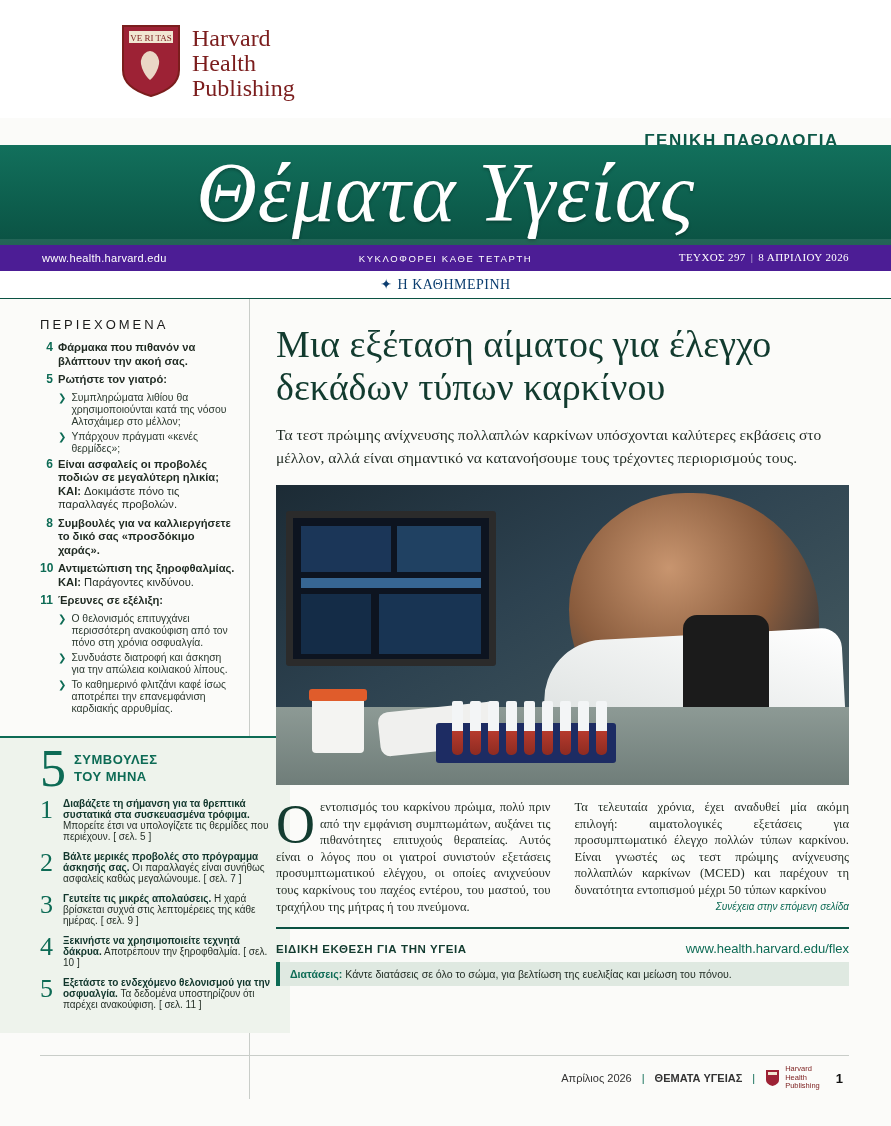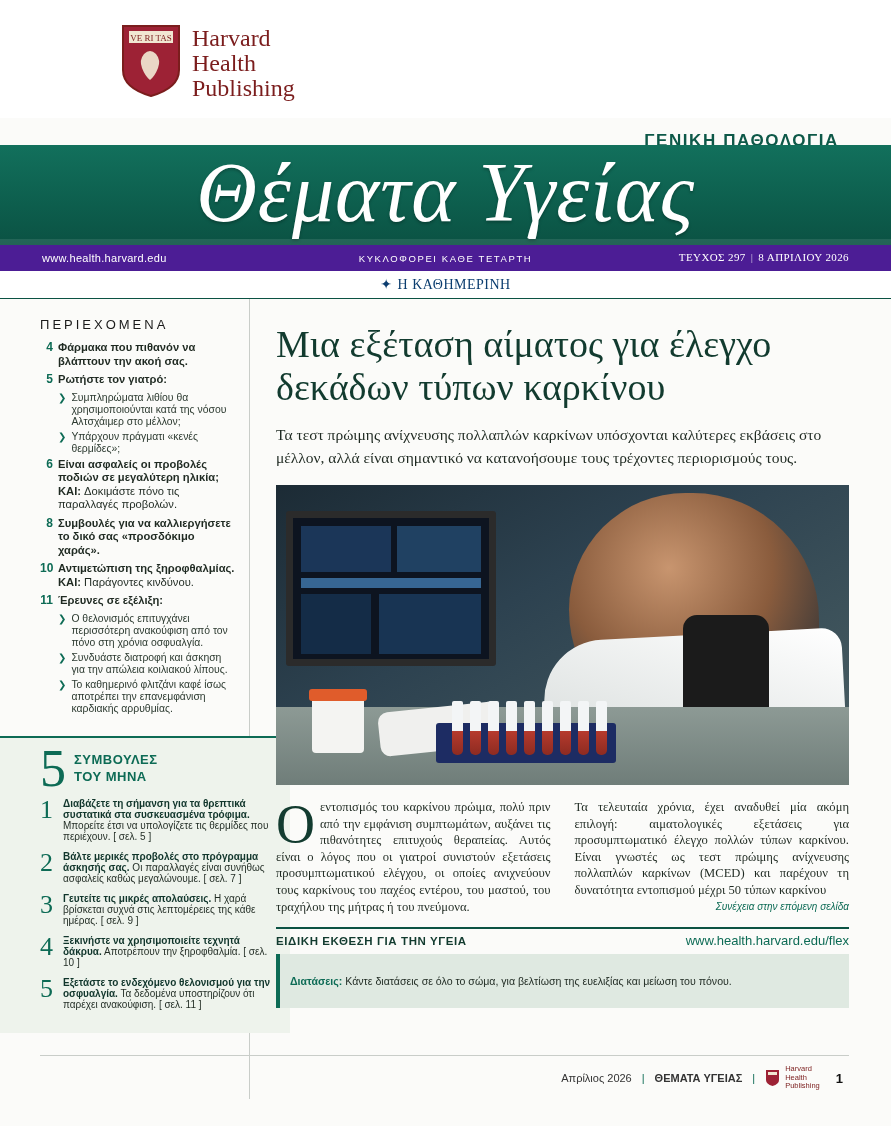--- a/index.html
+++ b/index.html
@@ -384,42 +384,42 @@
     font-family: "Liberation Sans", sans-serif;
     font-size: 10px;
     font-style: italic;
     color: #0d6b55;
   }
 
   
   .strip-rule {
     border-top: 2px solid #0b5243;
     margin-top: 12px;
-    padding-top: 4px;
+    padding-top: 12px;
     display: flex;
     justify-content: space-between;
     align-items: baseline;
   }
   .strip-left {
     font-family: "Liberation Sans", sans-serif;
     font-size: 11.5px;
     letter-spacing: 0.6px;
     color: #123b2f;
     font-weight: bold;
   }
   .strip-right {
     font-family: "Liberation Sans", sans-serif;
     font-size: 13px;
     color: #0d6b55;
   }
   .green-band {
     margin-top: 6px;
     background: #dfe9e1;
     border-left: 4px solid #0d6b55;
-    padding: 21px 10px;
+    padding: 6px 10px;
     font-family: "Liberation Sans", sans-serif;
     font-size: 10.6px;
     color: #1f2a22;
   }
   .green-band b { color: #0d6b55; }
 
   
   .page-footer {
     position: absolute;
     left: 0; right: 0; bottom: 28px;

